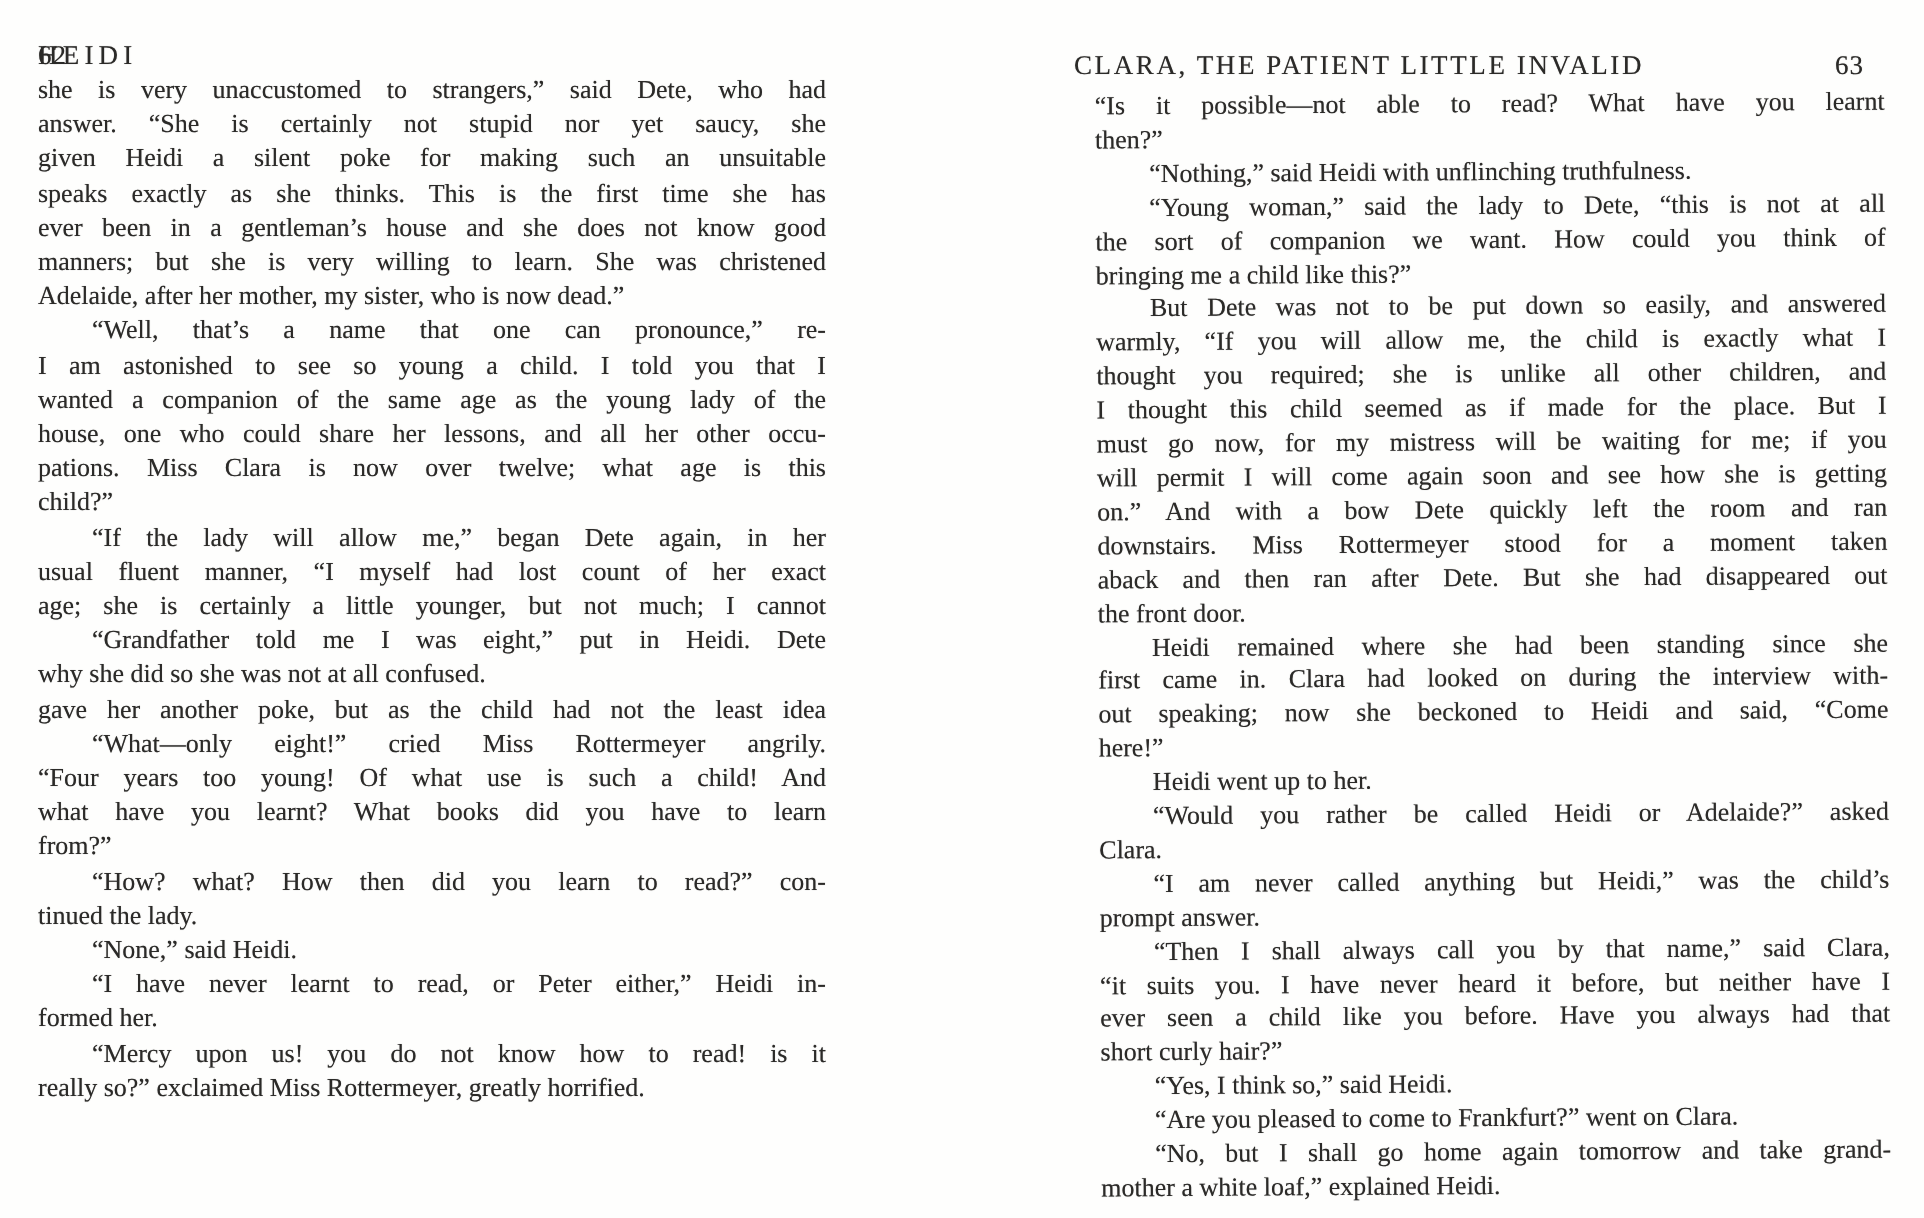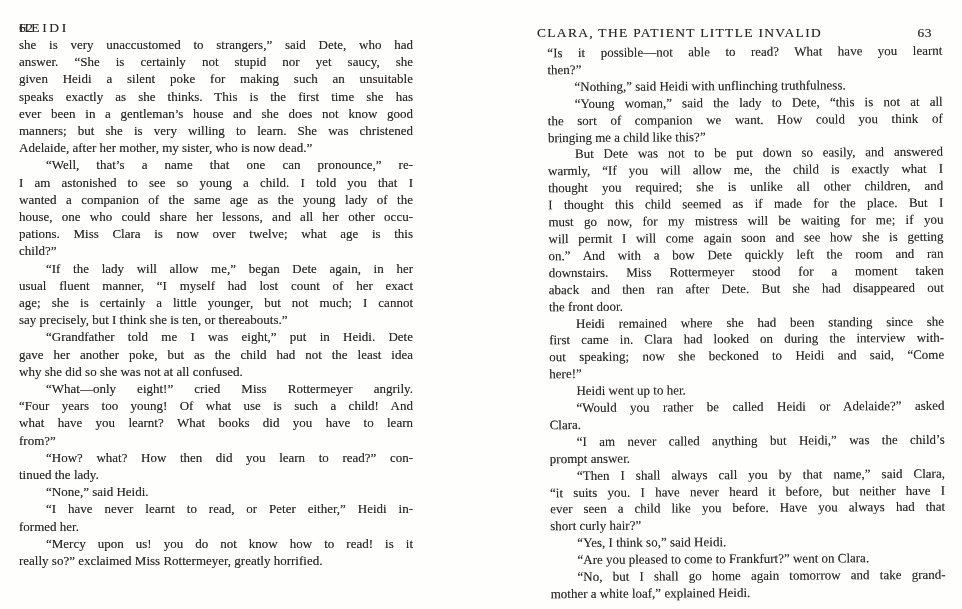--- a/index.html
+++ b/index.html
@@ -106,26 +106,25 @@
           <div class="line">I am astonished to see so young a child.  I told you that I</div>
           <div class="line">wanted a companion of the same age as the young lady of the</div>
           <div class="line">house, one who could share her lessons, and all her other occu-</div>
           <div class="line">pations.  Miss Clara is now over twelve; what age is this</div>
           <div class="line last">child?”</div>
         </div>
         <div class="para indent">
           <div class="line">“If the lady will allow me,” began Dete again, in her</div>
           <div class="line">usual fluent manner,  “I myself had lost count of her exact</div>
           <div class="line">age; she is certainly a little younger, but not much; I cannot</div>
-          <div class="line last">say precisely, but I think she is ten, or thereabouts.”</div>
         </div>
         <div class="para indent">
           <div class="line">“Grandfather told me I was eight,” put in Heidi.  Dete</div>
+          <div class="line last">why she did so she was not at all confused.</div>
           <div class="line">gave her another poke, but as the child had not the least idea</div>
-          <div class="line last">why she did so she was not at all confused.</div>
         </div>
         <div class="para indent">
           <div class="line">“What—only eight!” cried Miss Rottermeyer angrily.</div>
           <div class="line">“Four years too young!  Of what use is such a child!  And</div>
           <div class="line">what have you learnt?  What books did you have to learn</div>
           <div class="line last">from?”</div>
         </div>
         <div class="para indent">
           <div class="line">“How? what? How then did you learn to read?” con-</div>
           <div class="line last">tinued the lady.</div>

